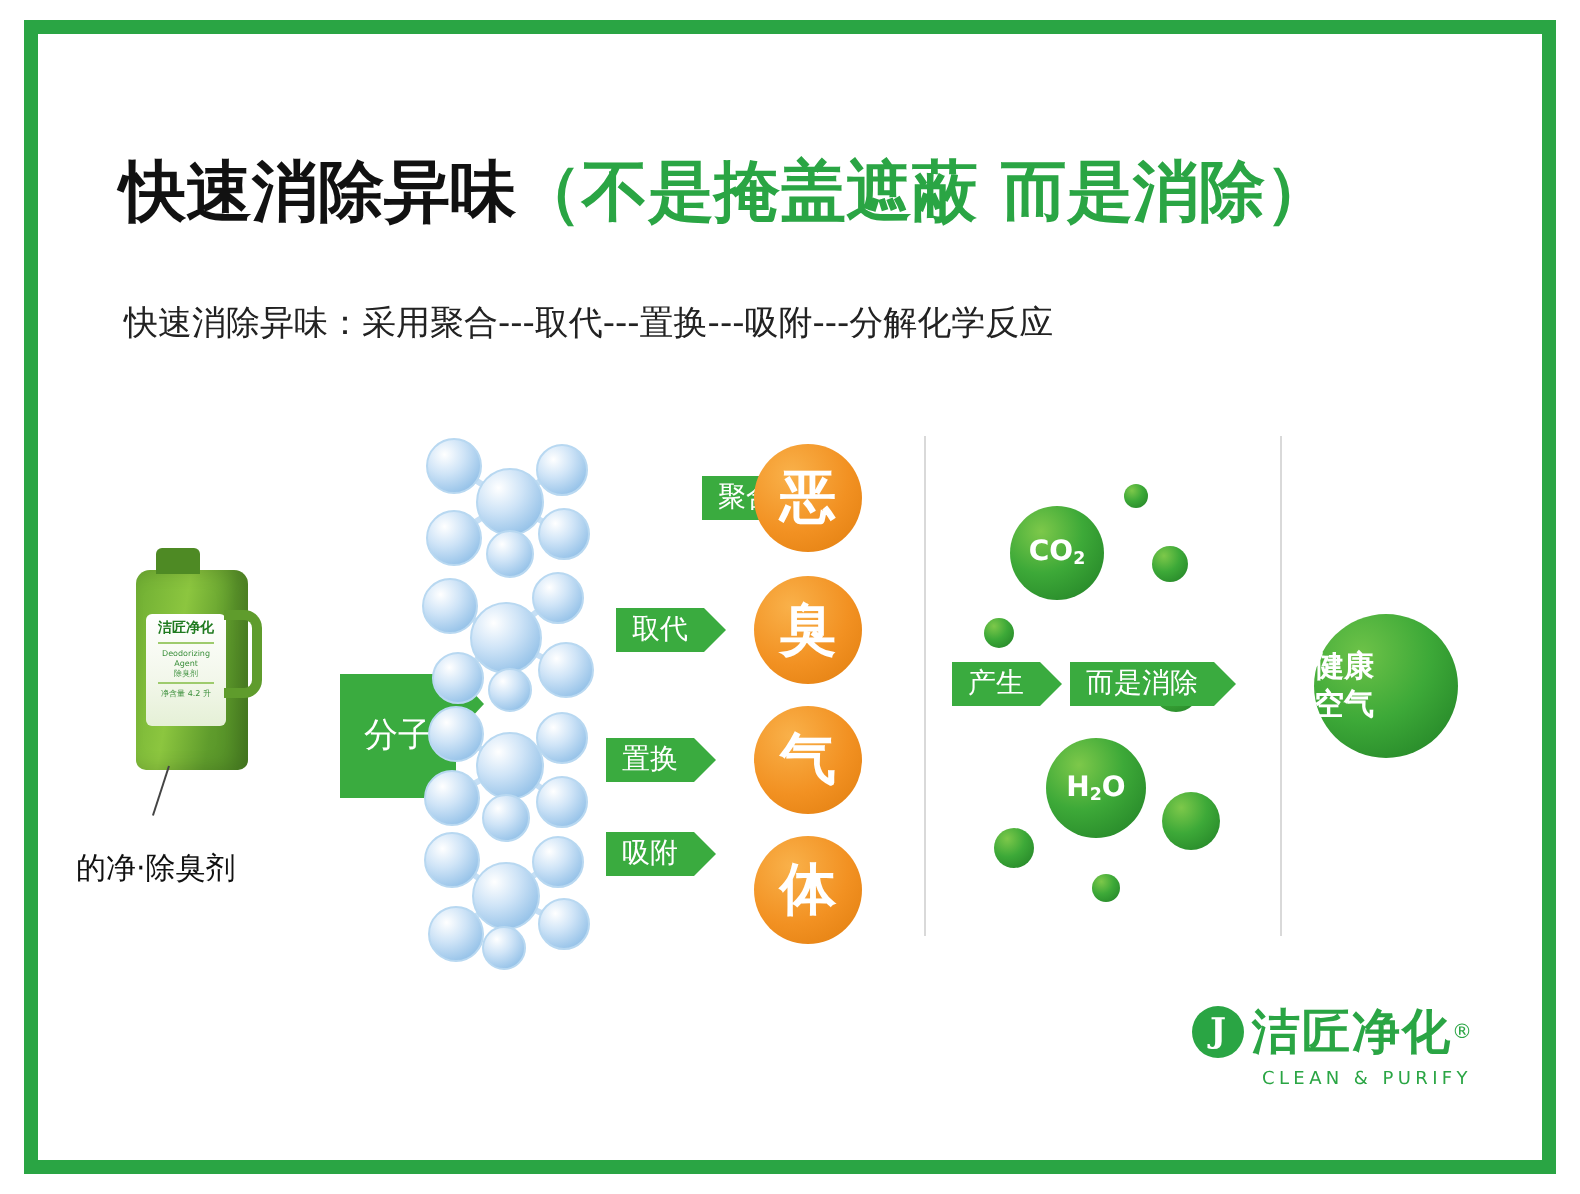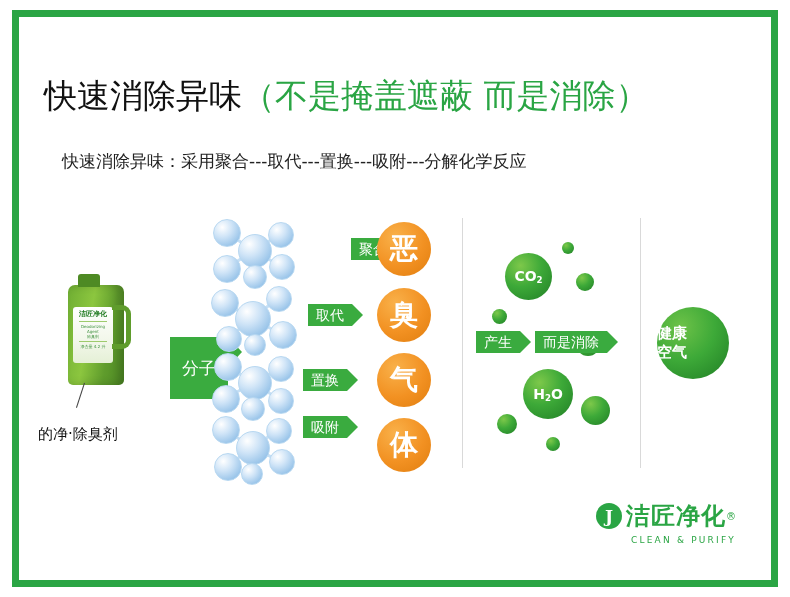--- a/index.html
+++ b/index.html
@@ -21,22 +21,22 @@
     border:7px solid #2aa544;
     box-sizing:border-box;
   }
   .frame-inner{
     position:absolute;left:24px;top:22px;right:24px;bottom:22px;
     background:#ffffff;
     box-sizing:border-box;
   }
   
   .headline{
-    position:absolute;left:44px;top:74px;width:680px;
-    font-size:33px;font-weight:normal;color:#111;
+    position:absolute;left:60px;top:74px;width:680px;
+    font-size:33px;font-weight:bold;color:#111;
     letter-spacing:0px;white-space:nowrap;
   }
   .headline .green{color:#2aa544;}
   .subline{
     position:absolute;left:62px;top:150px;width:680px;
     font-size:17px;color:#222;white-space:nowrap;
   }
   
   .bottle-wrap{position:absolute;left:62px;top:275px;width:70px;height:120px;}
   .bottle{

